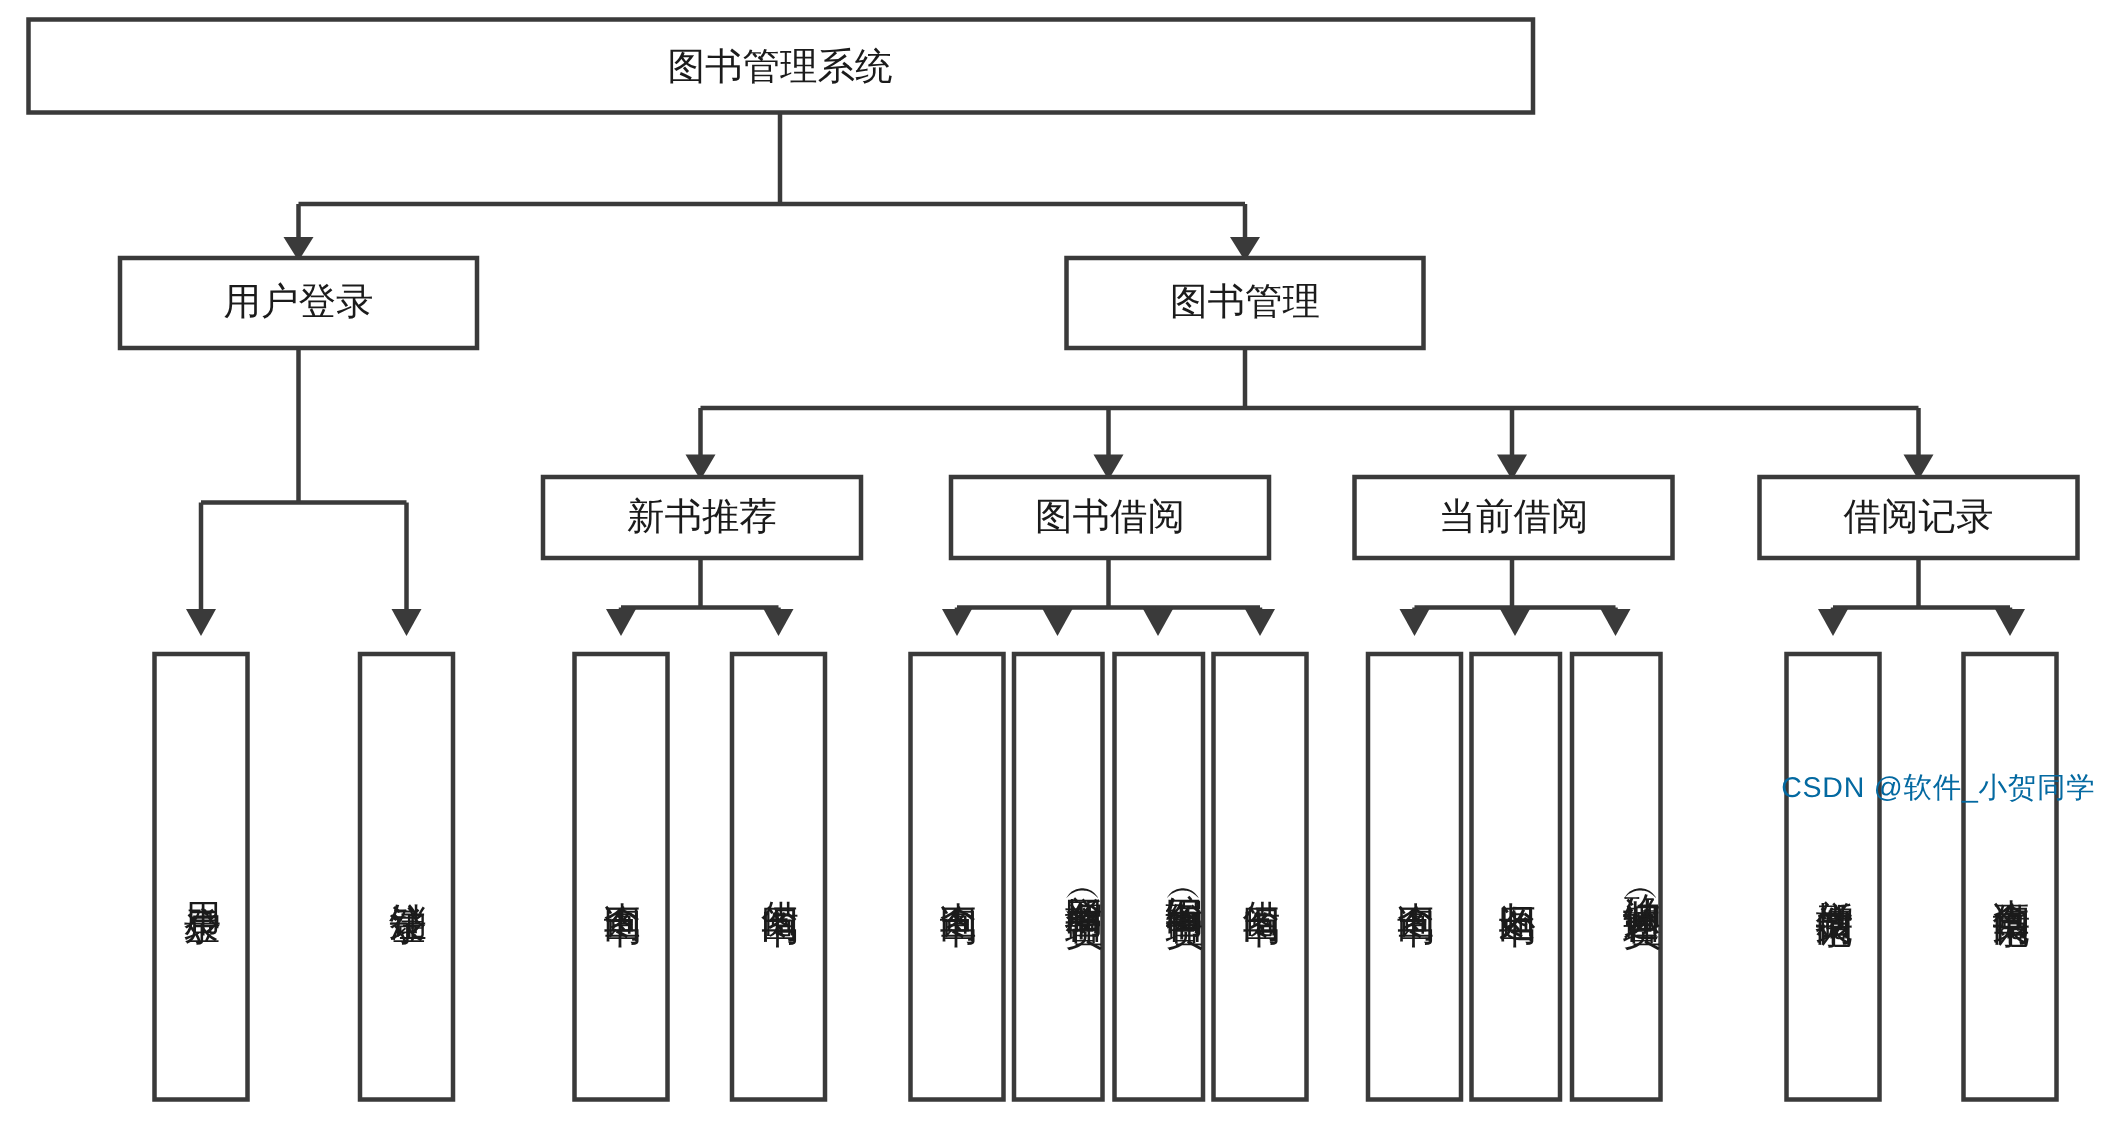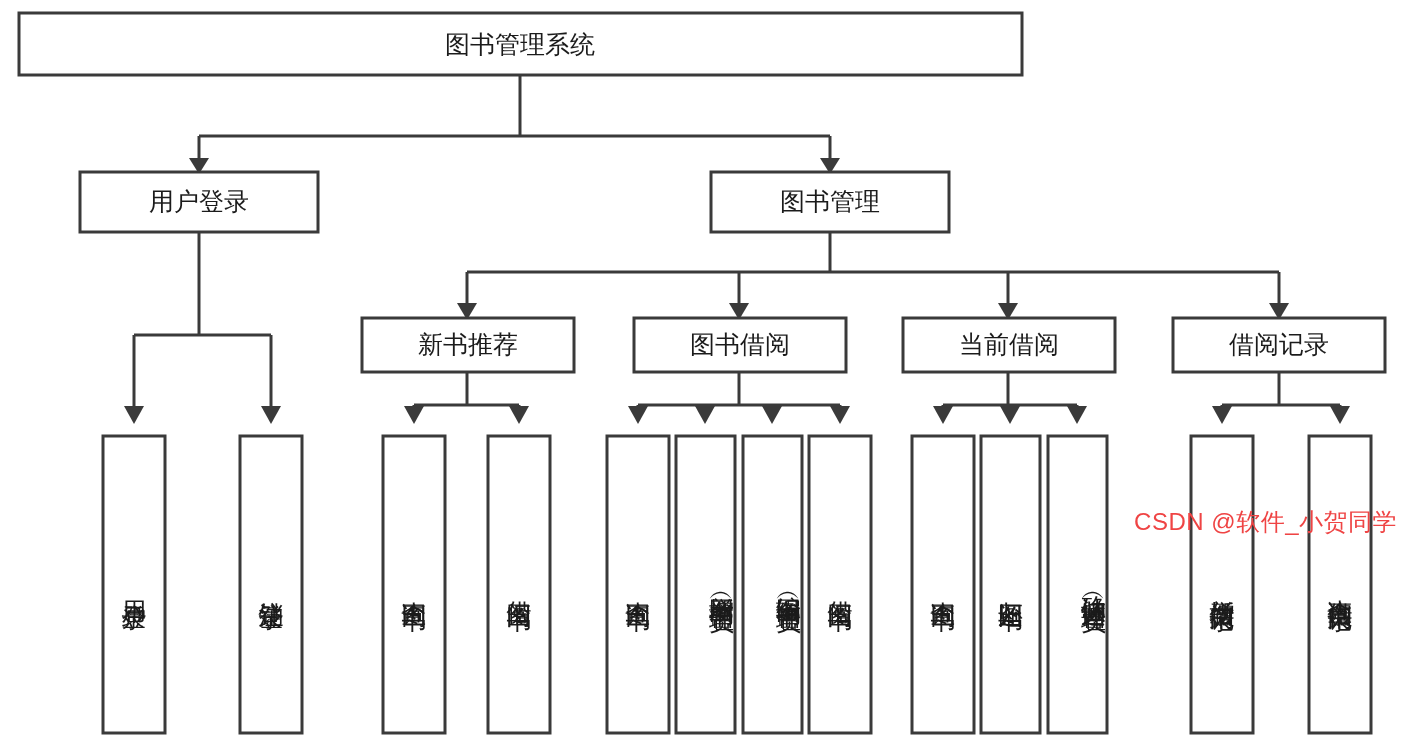--- a/index.html
+++ b/index.html
@@ -62,22 +62,22 @@
     justify-content: center;
     width: 100%;
     height: 100%;
     box-sizing: border-box;
   }
   .watermark {
     position: absolute;
     right: 8px;
     bottom: 6px;
     font-family: "Liberation Sans", "DejaVu Sans", sans-serif;
-    font-size: 24px;
-    color: #ef4444;
+    font-size: 19px;
+    color: #0369a1;
     letter-spacing: 0.5px;
     user-select: none;
     pointer-events: none;
     white-space: nowrap;
   }
 </style>
 </head>
 <body>
 
 <div id="diagram-root">

